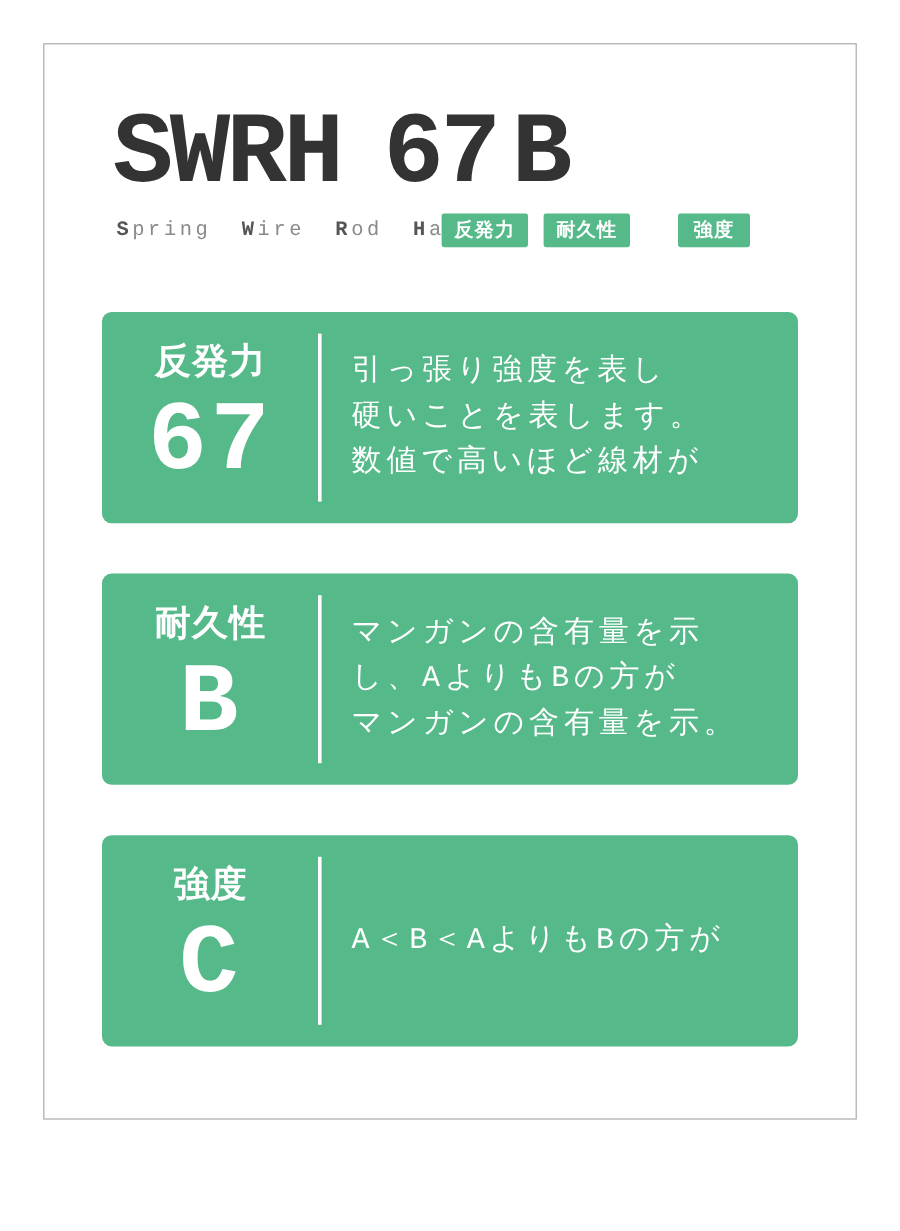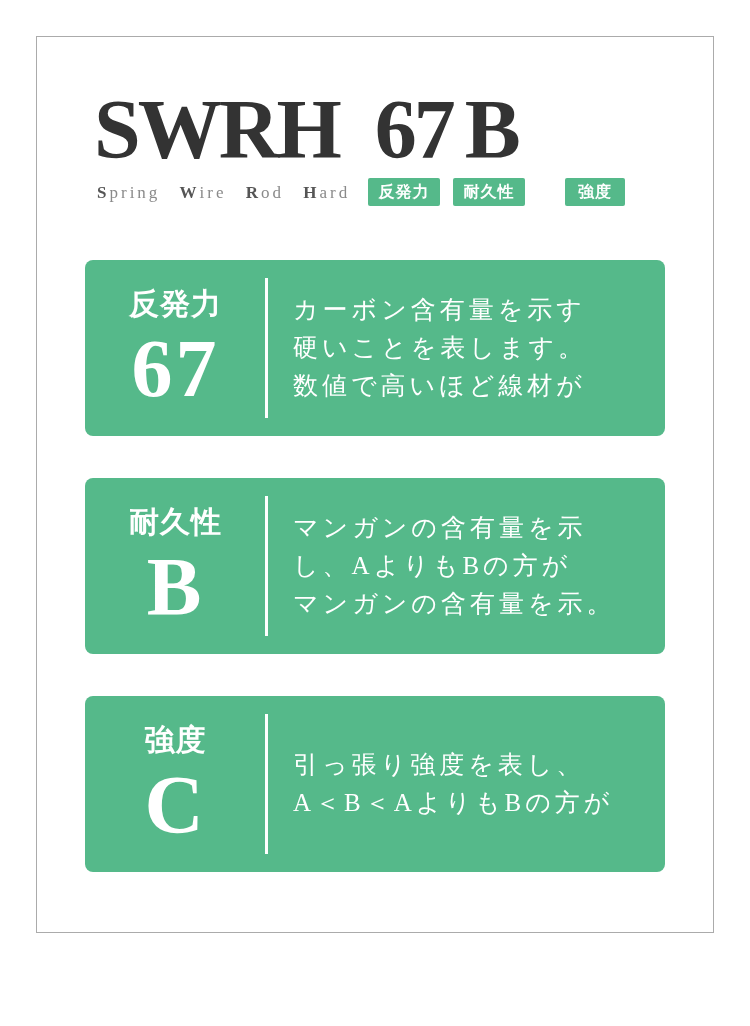--- a/index.html
+++ b/index.html
@@ -8,21 +8,21 @@
     --frame:#ababab;
     --sub-cap:#555555;
     --sub-rest:#8a8a8a;
     --card-text:#ffffff;
     --bg:#ffffff;
   }
   *{margin:0;padding:0;box-sizing:border-box;}
   html,body{background:var(--bg);}
   .page{
     position:relative;width:750px;height:1026px;background:var(--bg);
-    font-family:Liberation Serif, serif;overflow:hidden;
+    font-family:Liberation Mono, monospace;overflow:hidden;
   }
   .frame{
     position:absolute;left:36px;top:36px;width:678px;height:897px;
     border:1px solid var(--frame);
   }
   
   .title{
     position:absolute;left:94px;top:88px;display:flex;align-items:flex-start;
     font-size:84px;font-weight:bold;line-height:1;letter-spacing:-3px;
     color:var(--title);white-space:nowrap;
@@ -92,21 +92,21 @@
   <span class="badge badge-1">耐久性</span>
   <span class="badge badge-2">強度</span>
 
   <section class="card card-0">
     <div class="card-left">
       <div class="card-label">反発力</div>
       <div class="card-value">67</div>
     </div>
     <div class="divider"></div>
     <div class="card-text">
-      <div>カーボン含有量を示す</div>
+      <div>引っ張り強度を表し</div>
       <div>硬いことを表します。</div>
       <div>数値で高いほど線材が</div>
     </div>
   </section>
 
   <section class="card card-1">
     <div class="card-left">
       <div class="card-label">耐久性</div>
       <div class="card-value">B</div>
     </div>
@@ -118,18 +118,17 @@
     </div>
   </section>
 
   <section class="card card-2">
     <div class="card-left">
       <div class="card-label">強度</div>
       <div class="card-value">C</div>
     </div>
     <div class="divider"></div>
     <div class="card-text">
-      <div>引っ張り強度を表し、</div>
       <div>A＜B＜AよりもBの方が</div>
     </div>
   </section>
 
 </div>
 
 </body></html>

